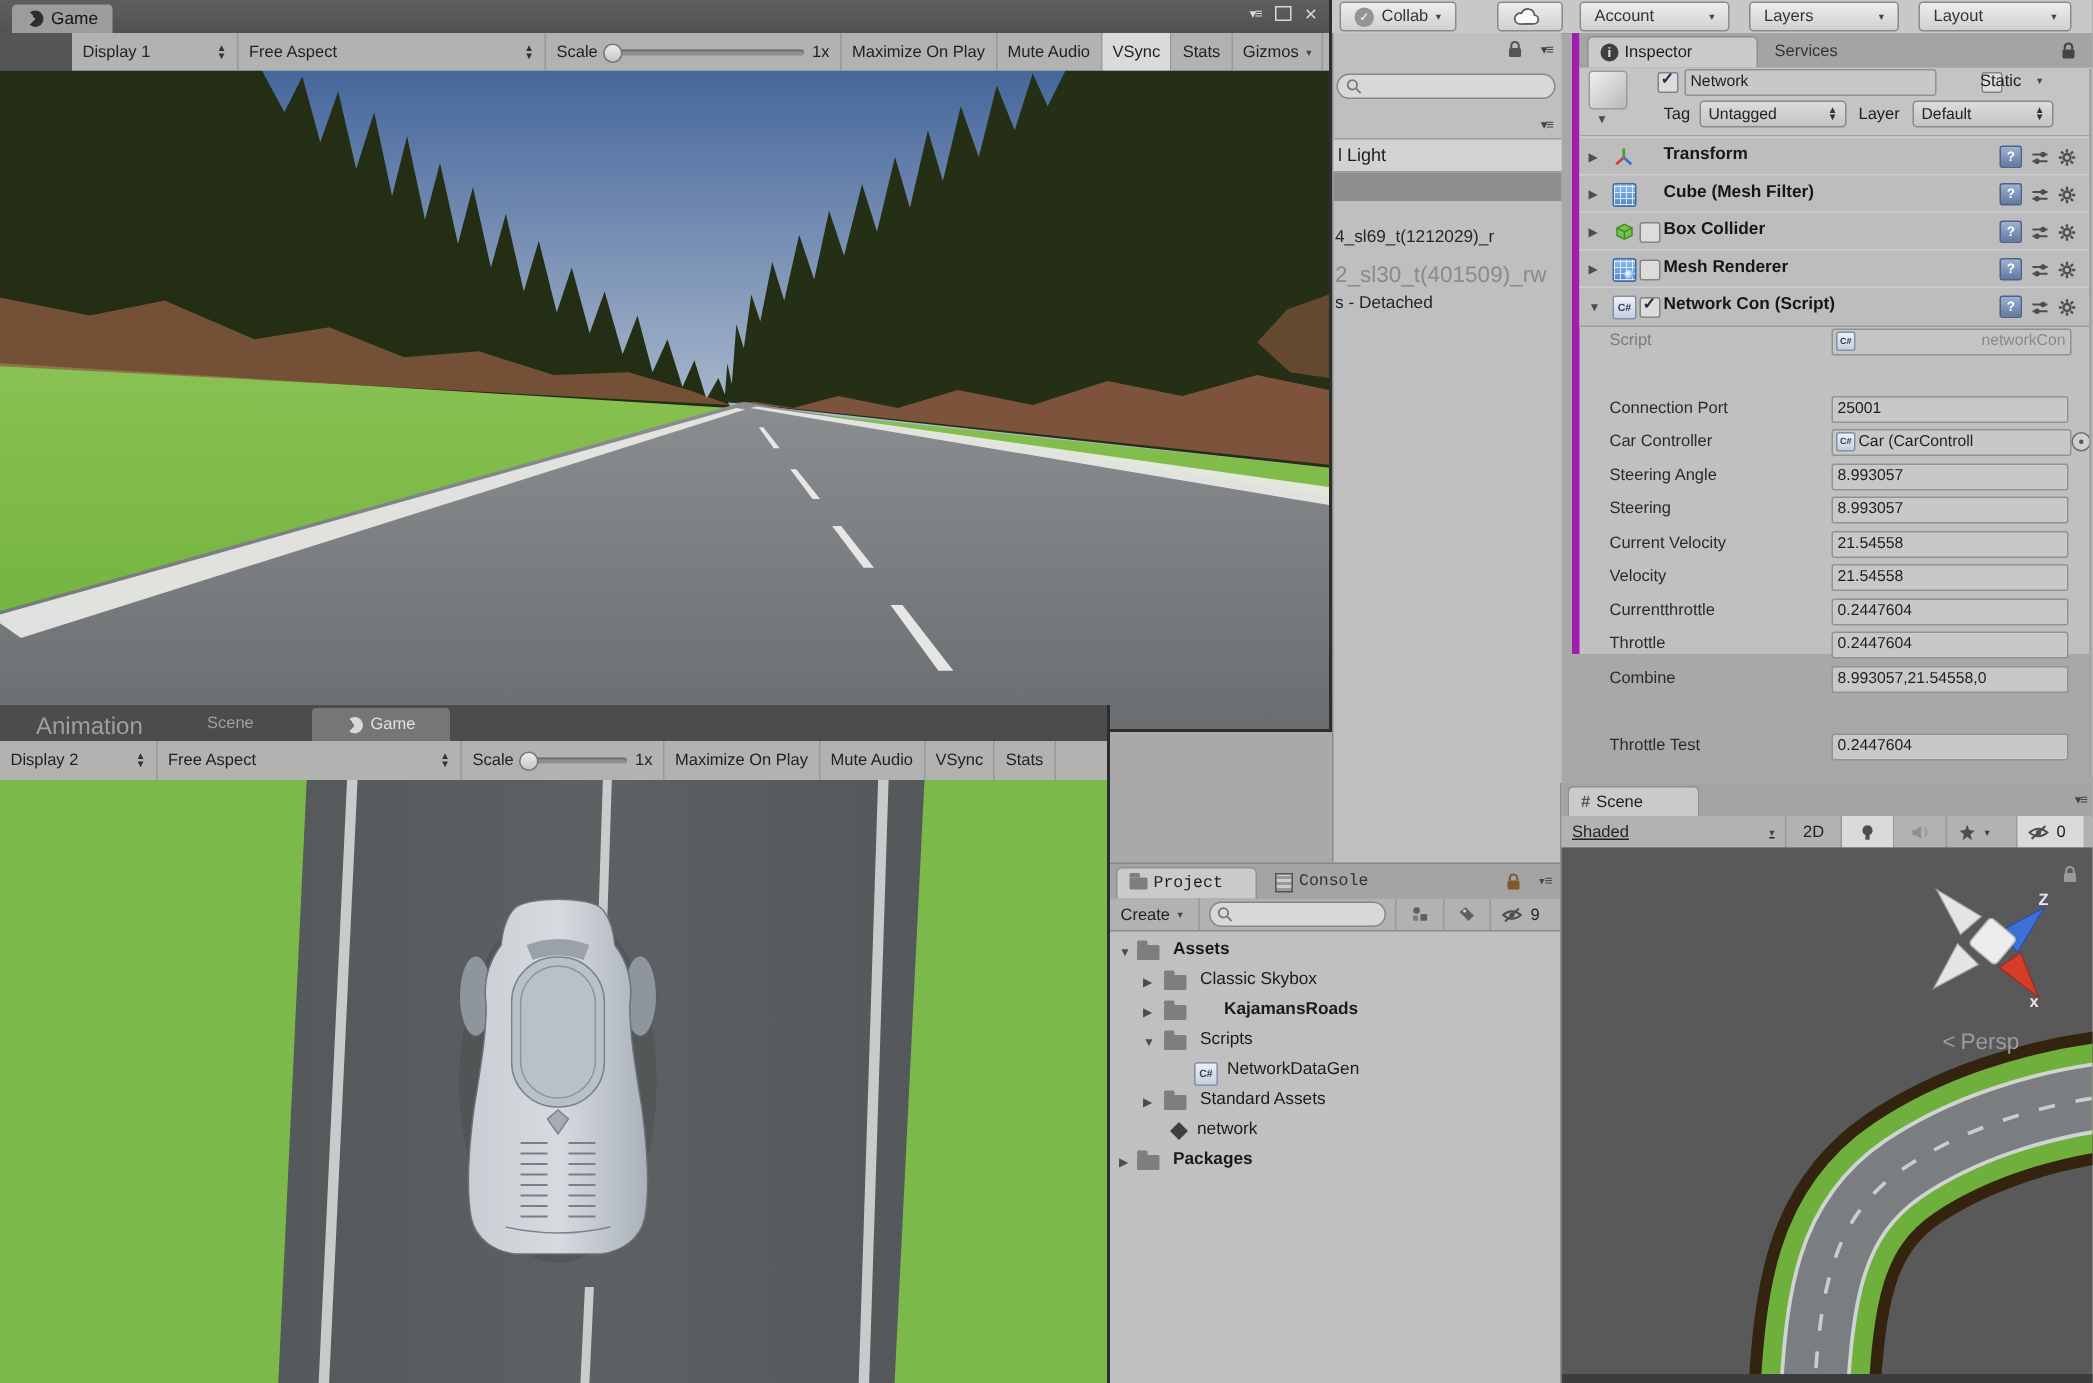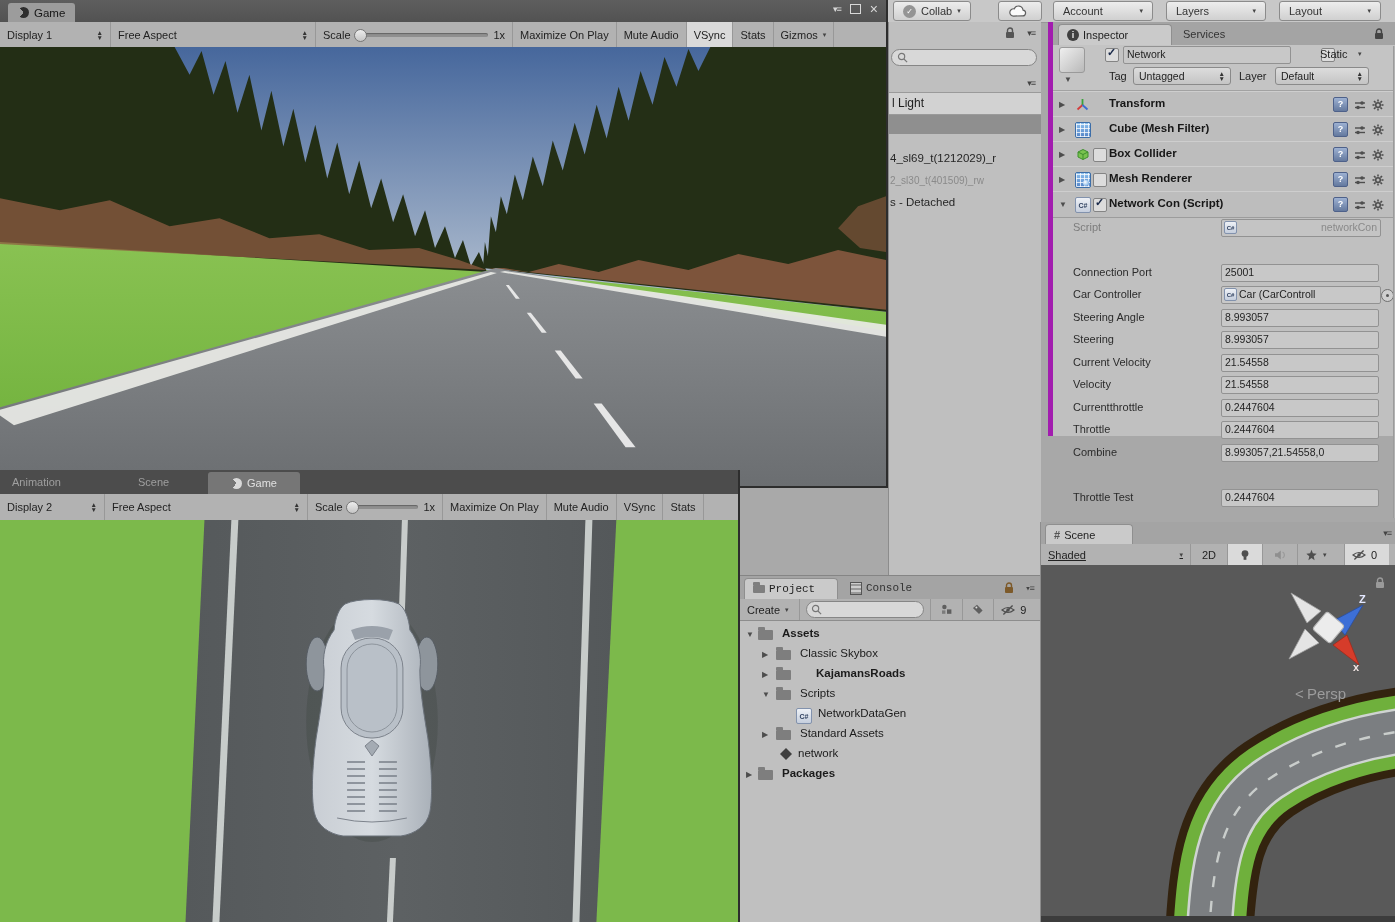--- a/index.html
+++ b/index.html
@@ -133,21 +133,21 @@
         <circle cx="5" cy="5" r="3.4" fill="none" stroke="#777" stroke-width="1.3"></circle>
         <line x1="7.6" y1="7.6" x2="11" y2="11" stroke="#777" stroke-width="1.3"></line>
       </svg>
   </span>
   <span class="menuglyph abs" style="right:6px;top:56px;">▾≡</span>
   <div class="abs" style="left:0;top:70px;width:152px;height:21px;background:#d2d2d2;border-top:1px solid #9a9a9a;border-bottom:1px solid #9a9a9a;">
     <span class="abs" style="left:3px;top:3px;font-size:12px;color:#1c1c1c;">l Light</span>
   </div>
   <div class="abs" style="left:0;top:93px;width:152px;height:19px;background:#8f8f8f;"></div>
   <span class="abs" style="left:1px;top:130px;font-size:11.5px;color:#262626;white-space:nowrap;">4_sl69_t(1212029)_r</span>
-  <span class="abs" style="left:1px;top:153px;font-size:10px;color:#8a8a8a;white-space:nowrap;">2_sl30_t(401509)_rw</span>
+  <span class="abs" style="left:1px;top:153px;font-size:15px;color:#8a8a8a;white-space:nowrap;">2_sl30_t(401509)_rw</span>
   <span class="abs" style="left:1px;top:174px;font-size:11.5px;color:#262626;white-space:nowrap;">s - Detached</span>
 </div>
 
 <div class="panel" style="left:1048px;top:22px;width:355px;height:414px;border-left:5px solid #a21caf;">
   <div class="tabrow">
     <span class="tab" style="left:5px;width:96px;">
       <span class="info"></span>
       <span>Inspector</span>
     </span>
     <span class="tab ghost" style="left:122px;">
@@ -564,21 +564,21 @@
     <span class="dtab">
       <span class="ucircle"></span>
       <span>Game</span>
     </span>
     <span class="winctl" style="right:8px;">
       <span class="menuglyph" style="color:#d8d8d8;">▾≡</span>
       <span class="maxbox"></span>
       <span style="font-size:14px;line-height:10px;">×</span>
     </span>
   </div>
-  <div class="toolbar" style="top:22px;height:25px;">
+  <div class="toolbar" style="top:22px;height:25px;margin-left:48px;">
     <span class="tbtn" style="width:96px;">
       <span>Display 1</span>
       <span class="ud"></span>
     </span>
     <span class="tbtn" style="width:190px;">
       <span>Free Aspect</span>
       <span class="ud"></span>
     </span>
     <span class="tbtn" style="width:182px;">
       <span>Scale</span>
@@ -639,21 +639,21 @@
         <polygon points="556,305 562,305 584,333 577,333"></polygon>
         <polygon points="595,358 603,358 637,402 627,402"></polygon>
         <polygon points="646,428 657,428 668,441 656,441"></polygon>
       </g>
     </svg>
   </div>
 </div>
 
 <div class="abs" id="game2">
   <div class="abs" style="left:0;top:0;width:738px;height:24px;background:#4c4c4c;">
-    <span class="abs" style="left:12px;top:6px;font-size:11px;color:#9f9f9f;">Animation</span>
+    <span class="abs" style="left:24px;top:6px;font-size:16px;color:#9f9f9f;">Animation</span>
     <span class="abs" style="left:138px;top:6px;font-size:11px;color:#9f9f9f;">Scene</span>
     <span class="abs" style="left:208px;top:2px;width:92px;height:22px;background:#767676;border-radius:3px 3px 0 0;
                  display:flex;align-items:center;justify-content:center;gap:5px;font-size:11px;color:#e0e0e0;">
       <span class="ucircle" style="background:conic-gradient(from -40deg,#d9d9d9 0 265deg,transparent 265deg);"></span>
       <span>Game</span>
     </span>
   </div>
   <div class="toolbar" style="top:24px;height:26px;">
     <span class="tbtn" style="width:90px;">
       <span>Display 2</span>

